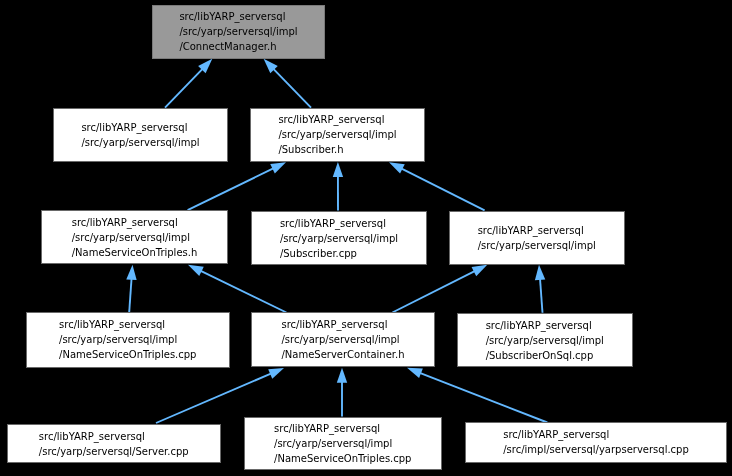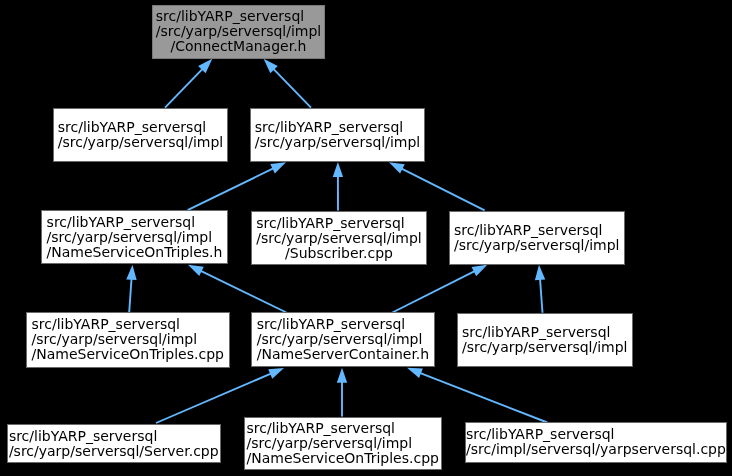--- a/index.html
+++ b/index.html
@@ -26,35 +26,34 @@
     left: 0;
     top: 0;
   }
   .graph-node {
     position: absolute;
     will-change: transform;
     box-sizing: border-box;
     display: flex;
     align-items: center;
     justify-content: center;
-    font-size: 14px;
+    font-size: 10px;
     line-height: 15px;
     cursor: pointer;
   }
   .graph-node .label-block {
     display: inline-block;
     text-align: center;
     white-space: nowrap;
   }
   .graph-node .label-line {
     display: block;
     text-align: left;
   }
   .graph-node .label-line:last-child {
-    text-align: center;
   }
 </style>
 </head>
 <body style="background: rgb(0, 0, 0);">
 
 <div id="graph-canvas">
   <svg id="edge-layer" width="732" height="476" viewBox="0 0 732 476">
       <g>
         <line x1="165" y1="107.6" x2="203.25219555330608" y2="68.13473270610282" stroke="#63b8ff" stroke-width="1.9"></line>
         <polygon points="212.3,58.8 205.59411872087125,73.1899672087962 198.12633255598897,65.95172365144107" fill="#63b8ff"></polygon>
@@ -114,20 +113,21 @@
     <div class="graph-node" style="left: 52.5px; top: 108px; width: 175px; height: 53.5px; background: rgb(255, 255, 255); border: 1px solid rgb(105, 105, 105); color: rgb(0, 0, 0);">
       <span class="label-block">
         <span class="label-line">src/libYARP_serversql</span>
         <span class="label-line">/src/yarp/serversql/impl</span>
       </span>
     </div>
     <div class="graph-node" style="left: 250px; top: 108px; width: 175px; height: 53.5px; background: rgb(255, 255, 255); border: 1px solid rgb(105, 105, 105); color: rgb(0, 0, 0);">
       <span class="label-block">
         <span class="label-line">src/libYARP_serversql</span>
         <span class="label-line">/src/yarp/serversql/impl</span>
+        <span class="label-line">/Subscriber.h</span>
       </span>
     </div>
     <div class="graph-node" style="left: 40.5px; top: 210.3px; width: 187px; height: 54px; background: rgb(255, 255, 255); border: 1px solid rgb(105, 105, 105); color: rgb(0, 0, 0);">
       <span class="label-block">
         <span class="label-line">src/libYARP_serversql</span>
         <span class="label-line">/src/yarp/serversql/impl</span>
         <span class="label-line">/NameServiceOnTriples.h</span>
       </span>
     </div>
     <div class="graph-node" style="left: 250.5px; top: 210.8px; width: 176px; height: 54px; background: rgb(255, 255, 255); border: 1px solid rgb(105, 105, 105); color: rgb(0, 0, 0);">
@@ -154,20 +154,21 @@
       <span class="label-block">
         <span class="label-line">src/libYARP_serversql</span>
         <span class="label-line">/src/yarp/serversql/impl</span>
         <span class="label-line">/NameServerContainer.h</span>
       </span>
     </div>
     <div class="graph-node" style="left: 457px; top: 313px; width: 175.5px; height: 54.3px; background: rgb(255, 255, 255); border: 1px solid rgb(105, 105, 105); color: rgb(0, 0, 0);">
       <span class="label-block">
         <span class="label-line">src/libYARP_serversql</span>
         <span class="label-line">/src/yarp/serversql/impl</span>
+        <span class="label-line">/SubscriberOnSql.cpp</span>
       </span>
     </div>
     <div class="graph-node" style="left: 6.5px; top: 423.6px; width: 213.5px; height: 39.4px; background: rgb(255, 255, 255); border: 1px solid rgb(105, 105, 105); color: rgb(0, 0, 0);">
       <span class="label-block">
         <span class="label-line">src/libYARP_serversql</span>
         <span class="label-line">/src/yarp/serversql/Server.cpp</span>
       </span>
     </div>
     <div class="graph-node" style="left: 243.5px; top: 416.5px; width: 197.5px; height: 53.2px; background: rgb(255, 255, 255); border: 1px solid rgb(105, 105, 105); color: rgb(0, 0, 0);">
       <span class="label-block">

